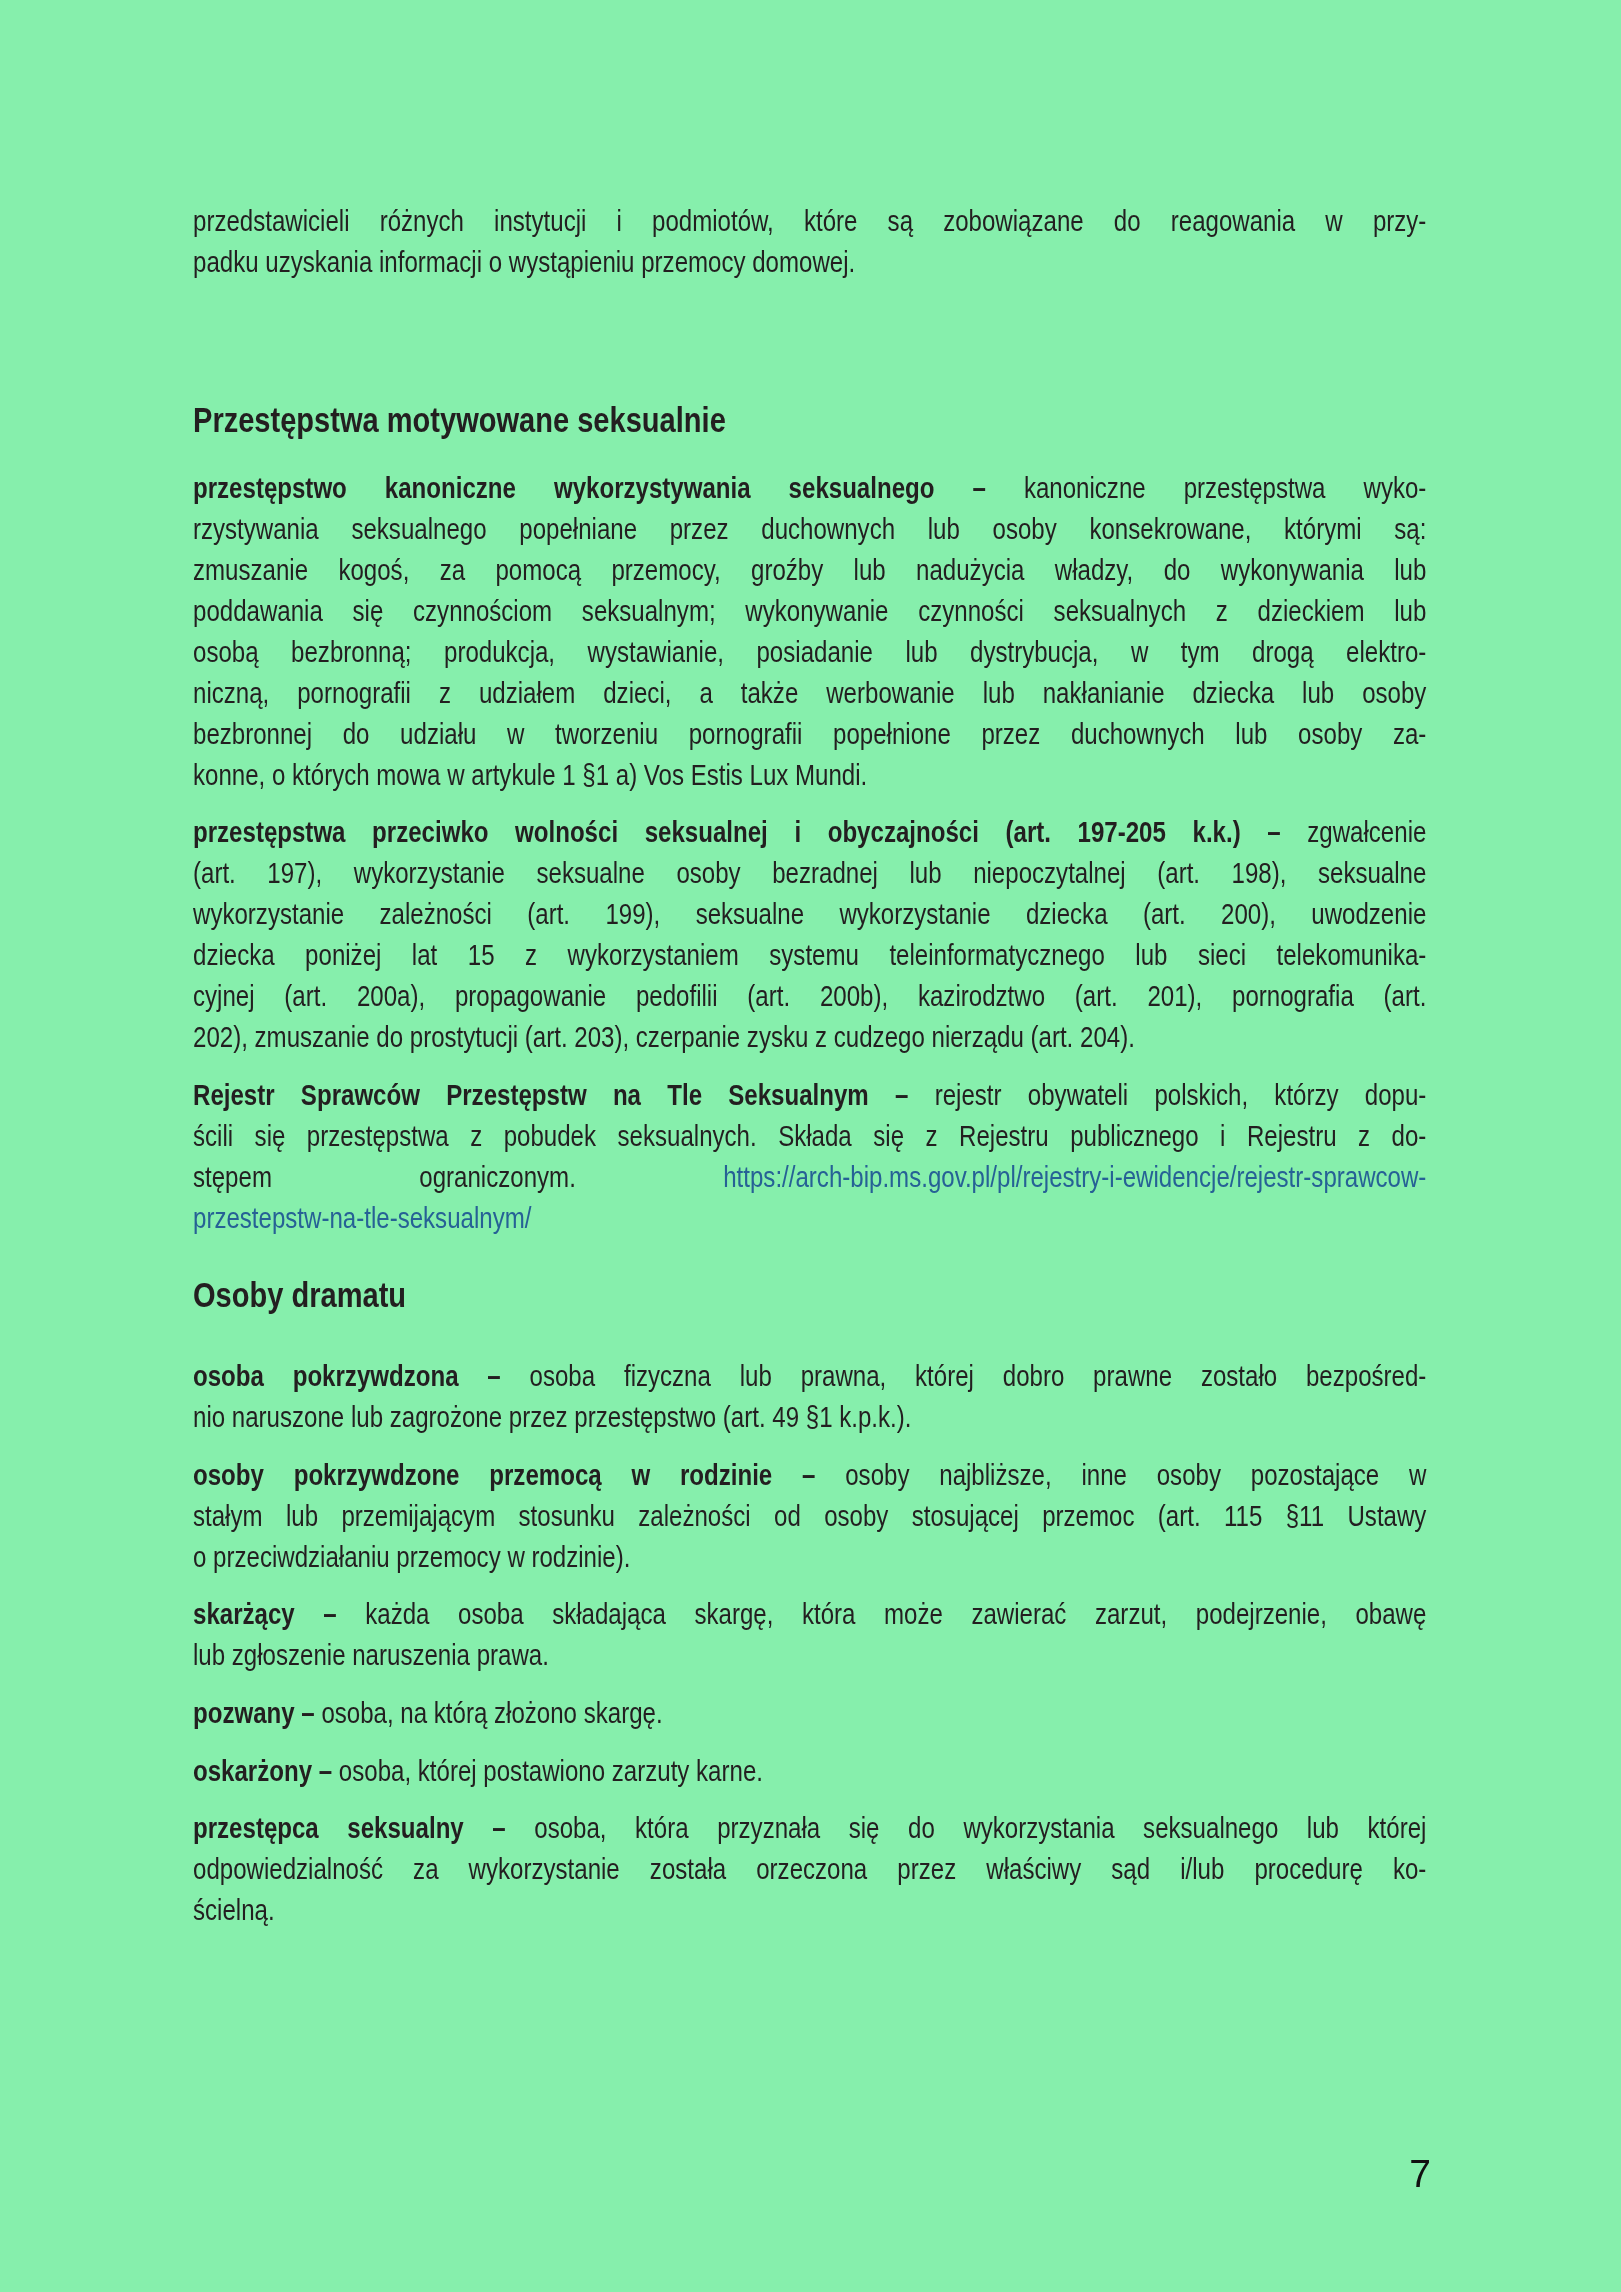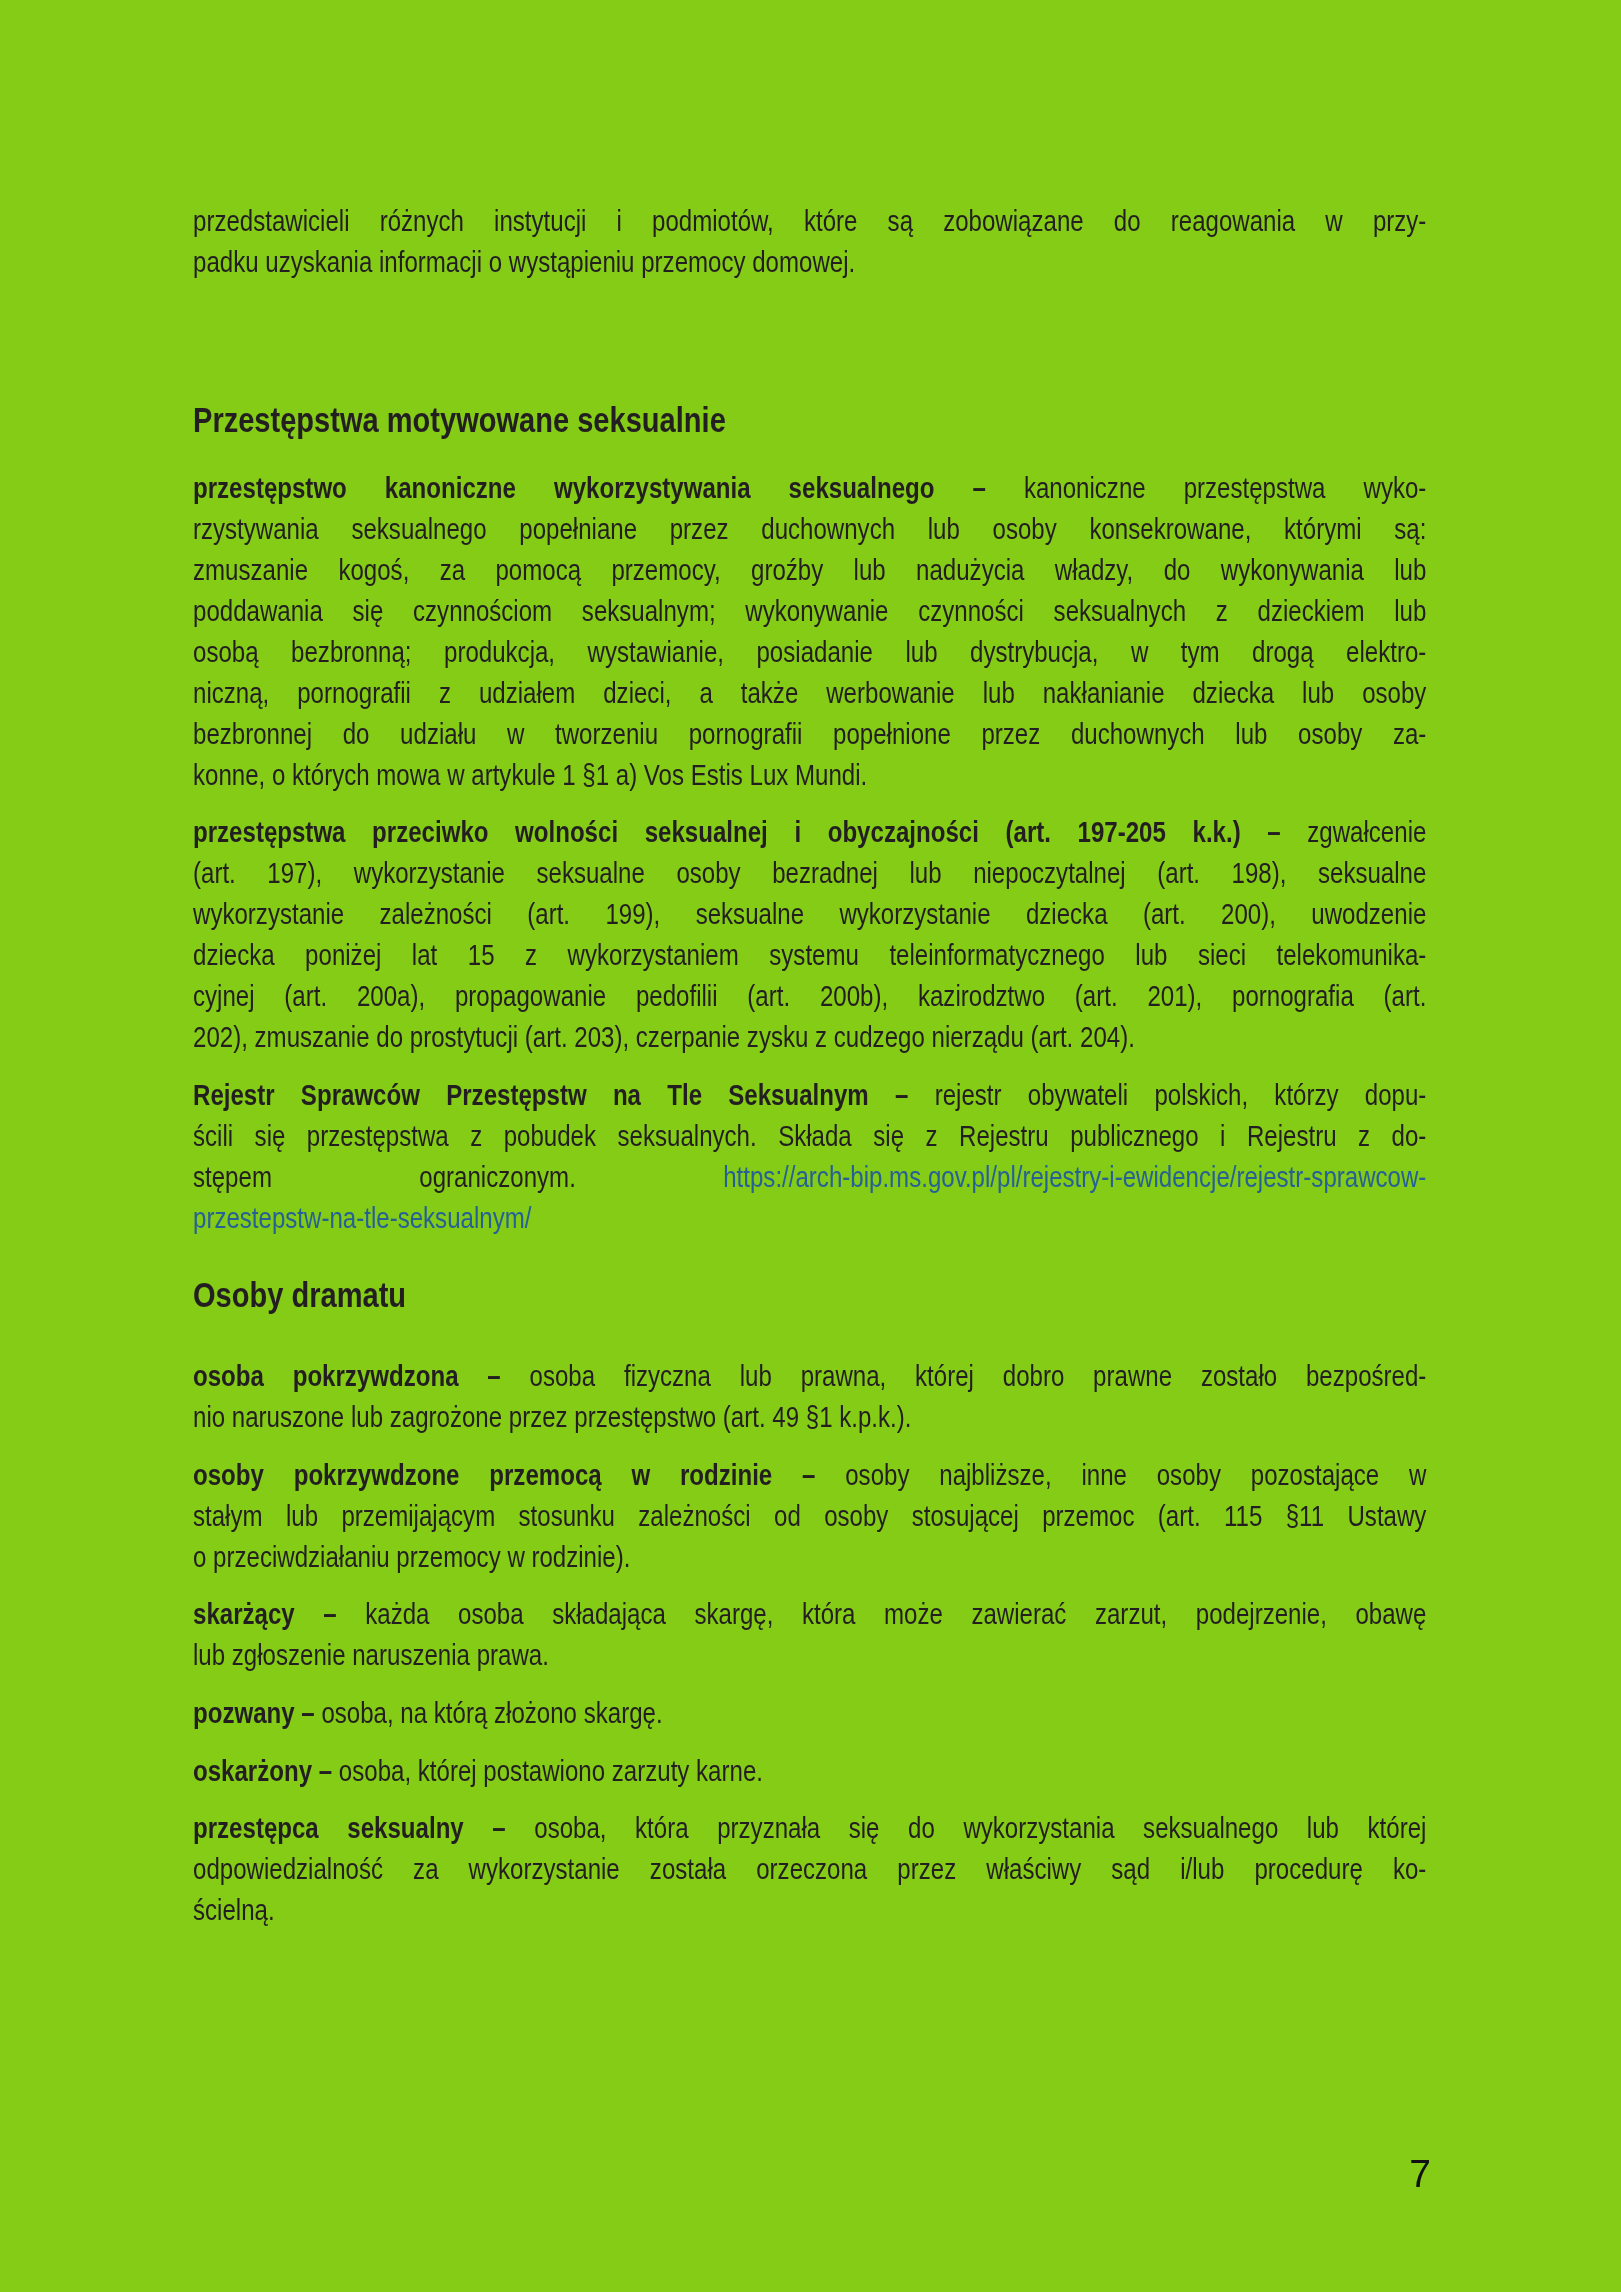--- a/index.html
+++ b/index.html
@@ -11,21 +11,21 @@
     width: 1621px;
     height: 2293px;
     position: relative;
     overflow: hidden;
     font-family: "Liberation Sans", sans-serif;
     color: var(--text-color, #231f20);
   }
   .page {
     position: absolute;
     inset: 0;
-    background: #84cc16;
+    background: #86efac;
   }
   
   .content {
     position: absolute;
     left: 193px;
     top: 201px;
     width: 1486px;
     transform: scaleX(0.83);
     transform-origin: 0 0;
   }

